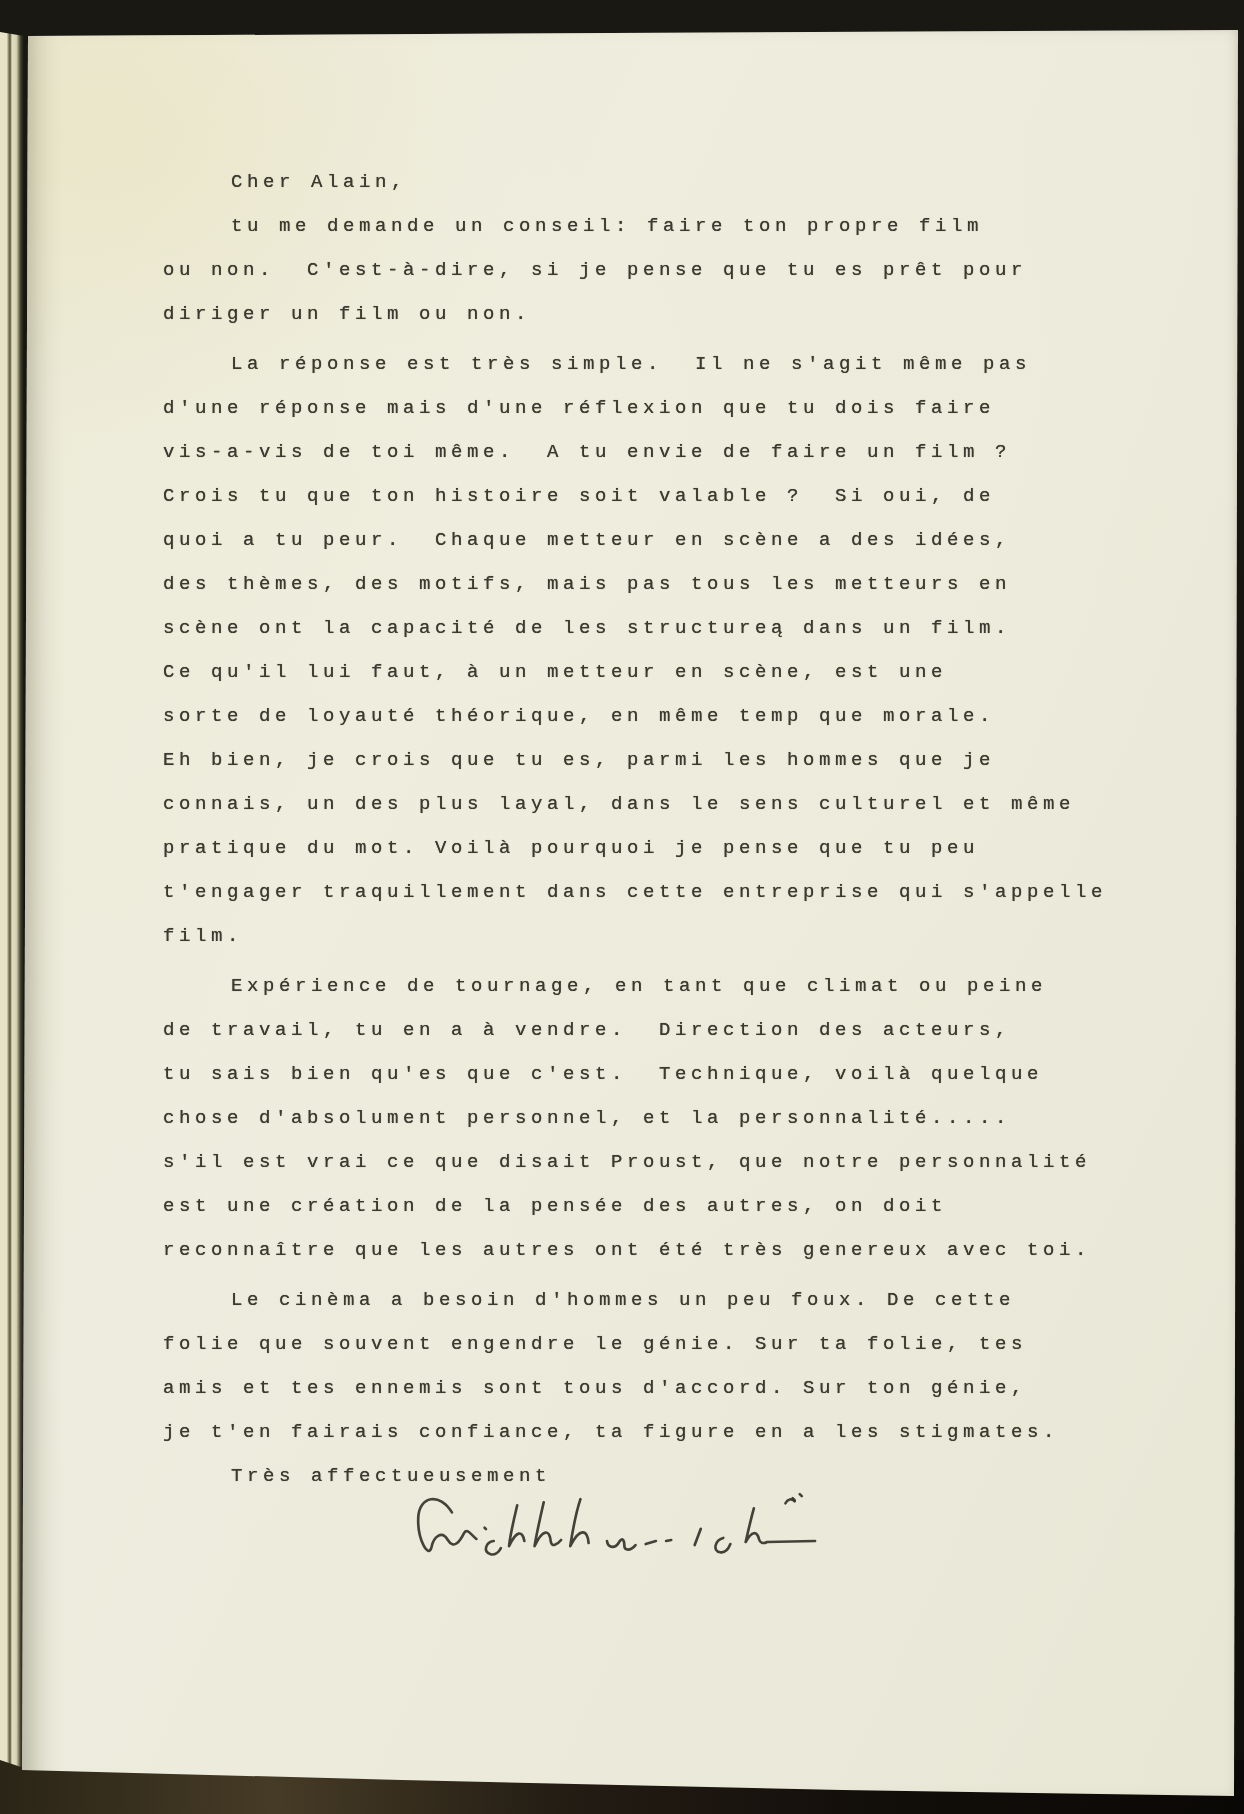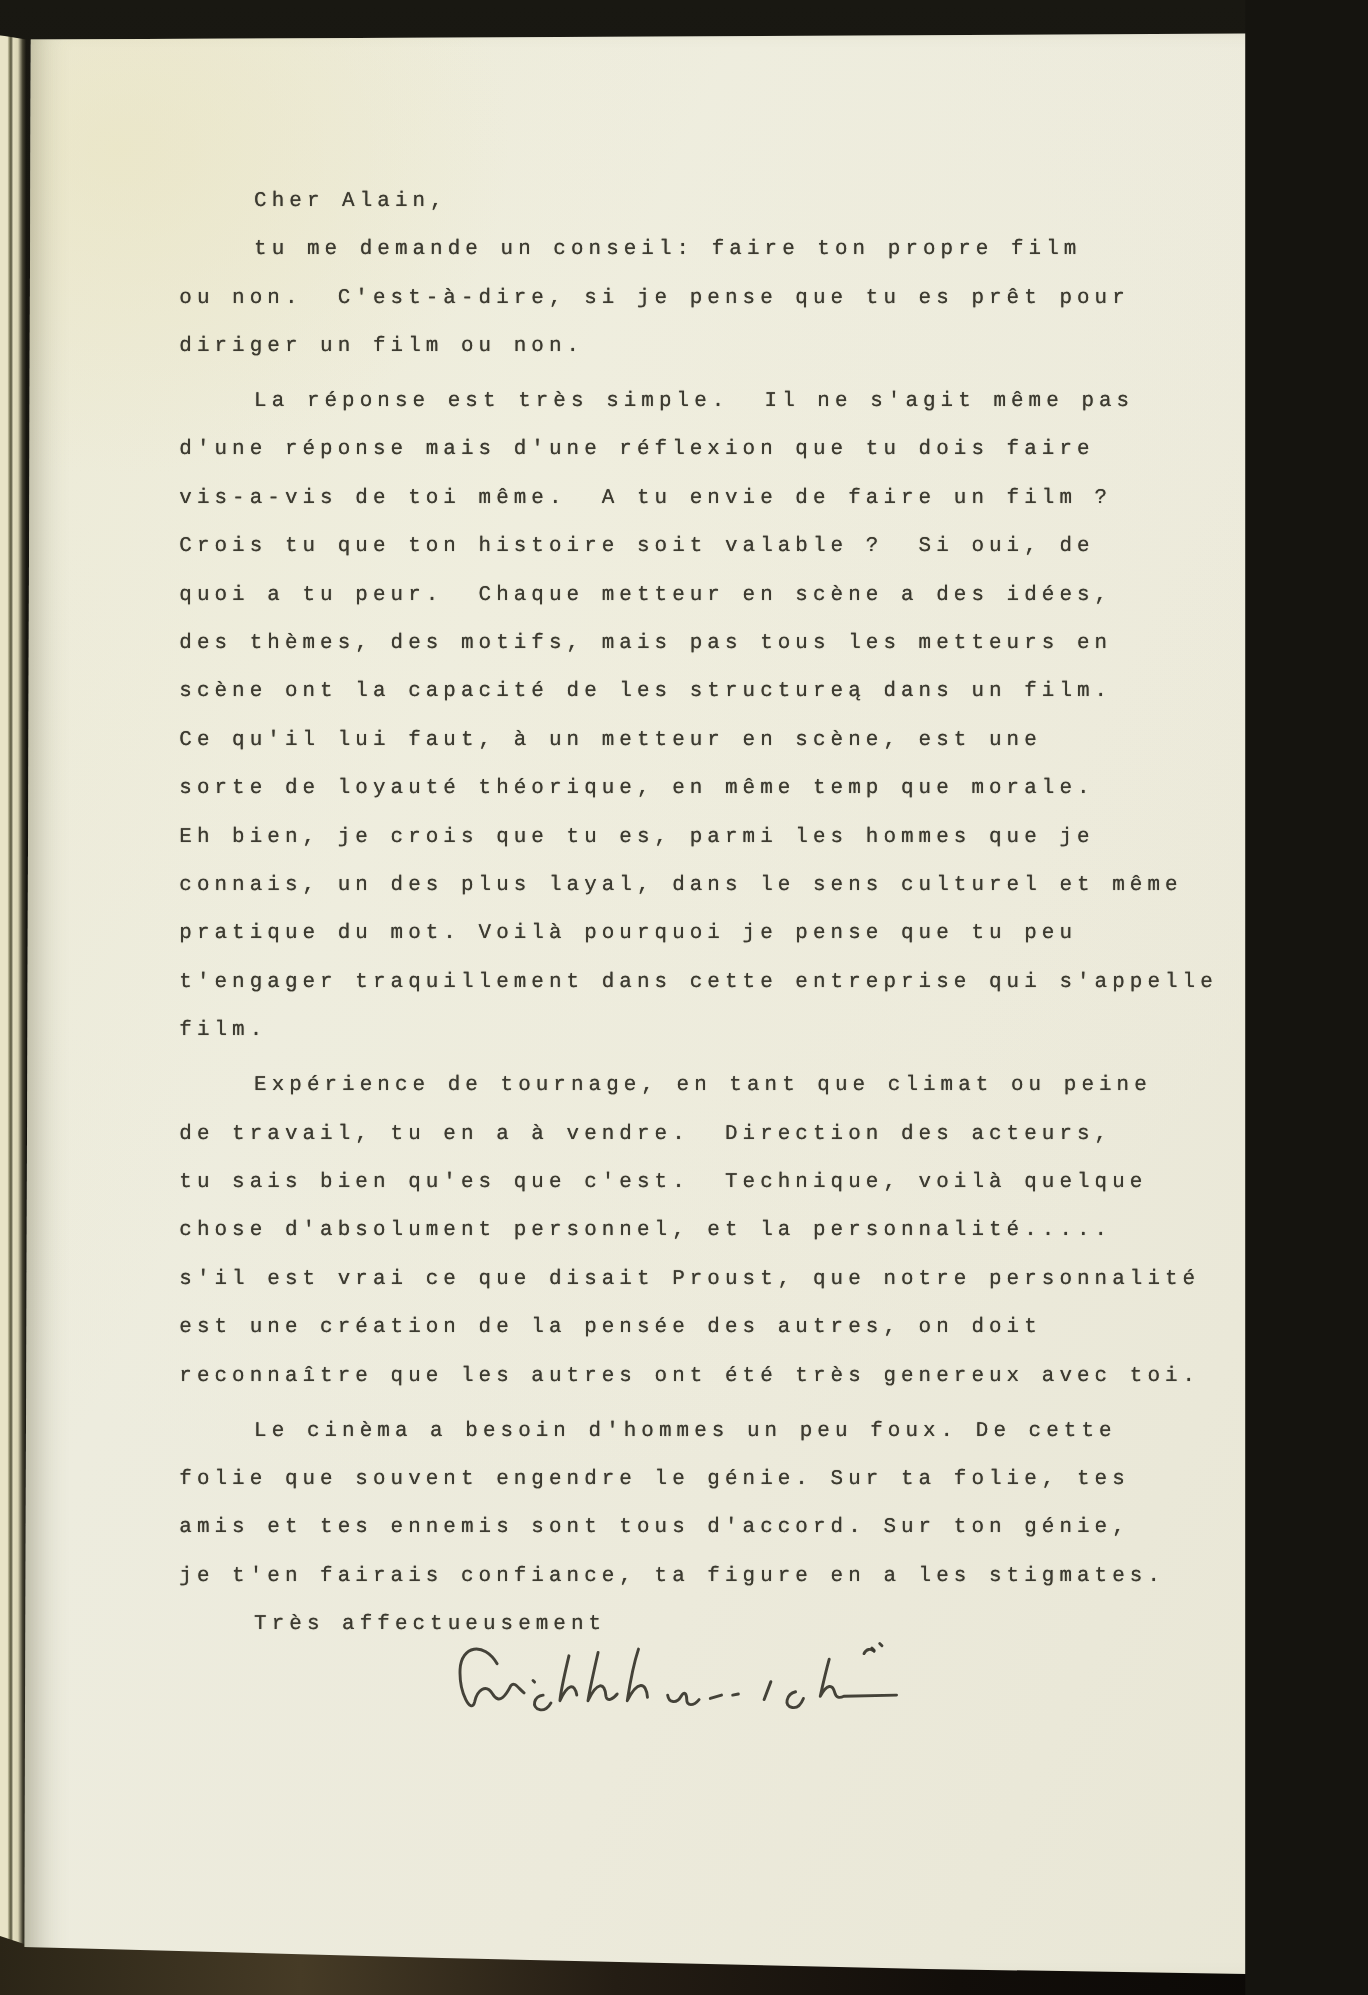--- a/index.html
+++ b/index.html
@@ -1,18 +1,18 @@
 <!DOCTYPE html>
 <html><head>
 <meta charset="utf-8">
 <style>
   html,body{margin:0;padding:0;background:#15140f;}
   .scene{
     position:relative;
-    width:1132px;height:1814px;
+    width:1244px;height:1814px;
     overflow:hidden;
     background:linear-gradient(180deg,#191812 0%,#14130d 55%,#100e0a 100%);
     font-family:"Liberation Mono","DejaVu Sans Mono",monospace;
   }
   
   .bottom-band{
     position:absolute;left:0;top:1760px;width:1244px;height:54px;
     background:linear-gradient(90deg,#2b2517 0%,#463b26 22%,#241d14 45%,#120e0a 70%,#0a0806 100%);
   }
   .prev-page{

